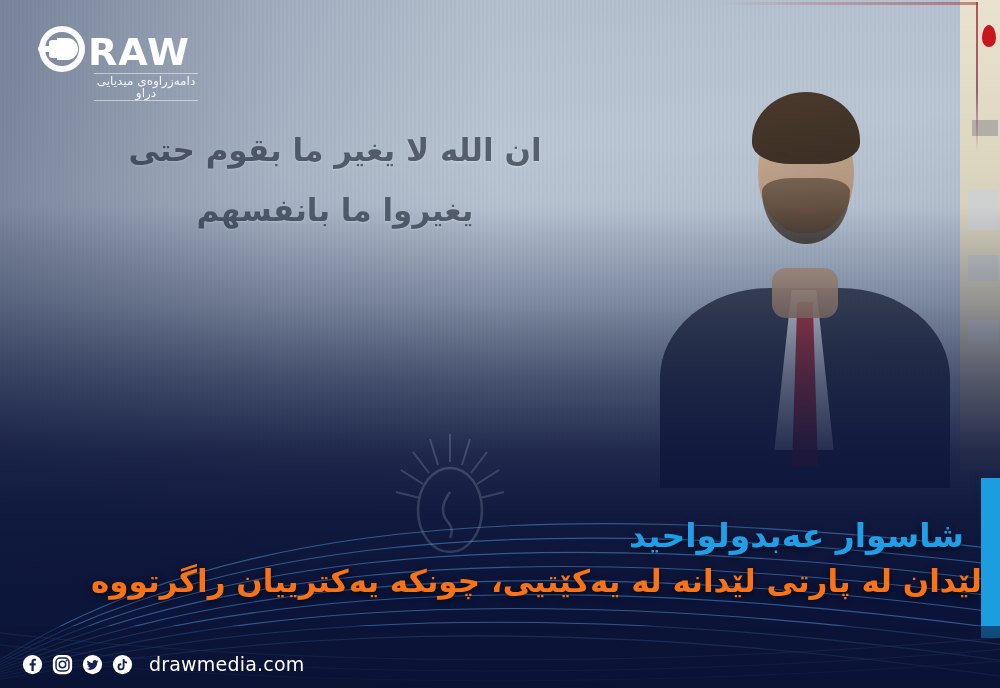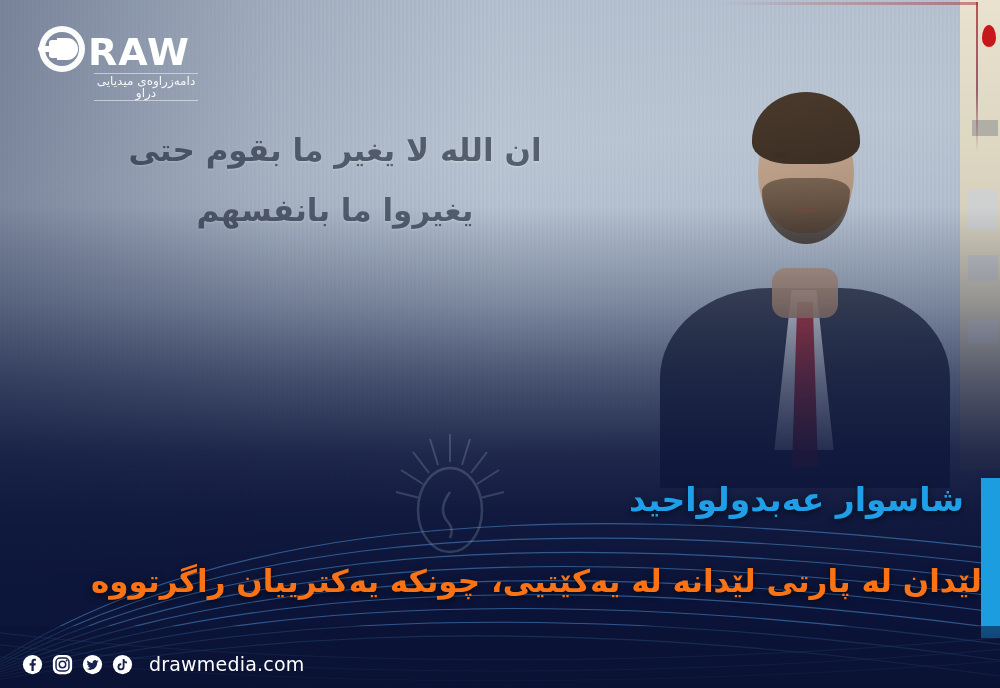--- a/index.html
+++ b/index.html
@@ -136,21 +136,21 @@
   .arcs{ position:absolute; left:0; bottom:0; width:1000px; height:260px; pointer-events:none; }
 
   
   .emblem{
     position:absolute; left:390px; bottom:110px; width:120px; height:150px;
     opacity:.18; pointer-events:none;
   }
 
   
   .name-line{
-    position:absolute; right:36px; top:480px;
+    position:absolute; right:36px; top:516px;
     direction:rtl; text-align:right;
     color:#1f9fe8; font-weight:700; font-size:33px;
     letter-spacing:.2px;
     font-family:"DejaVu Sans", sans-serif;
     text-shadow:0 2px 6px rgba(0,0,0,.55);
   }
   .headline{
     position:absolute; right:18px; left:18px; top:562px;
     direction:rtl; text-align:right;
     color:#f97316; font-weight:700; font-size:31px;

